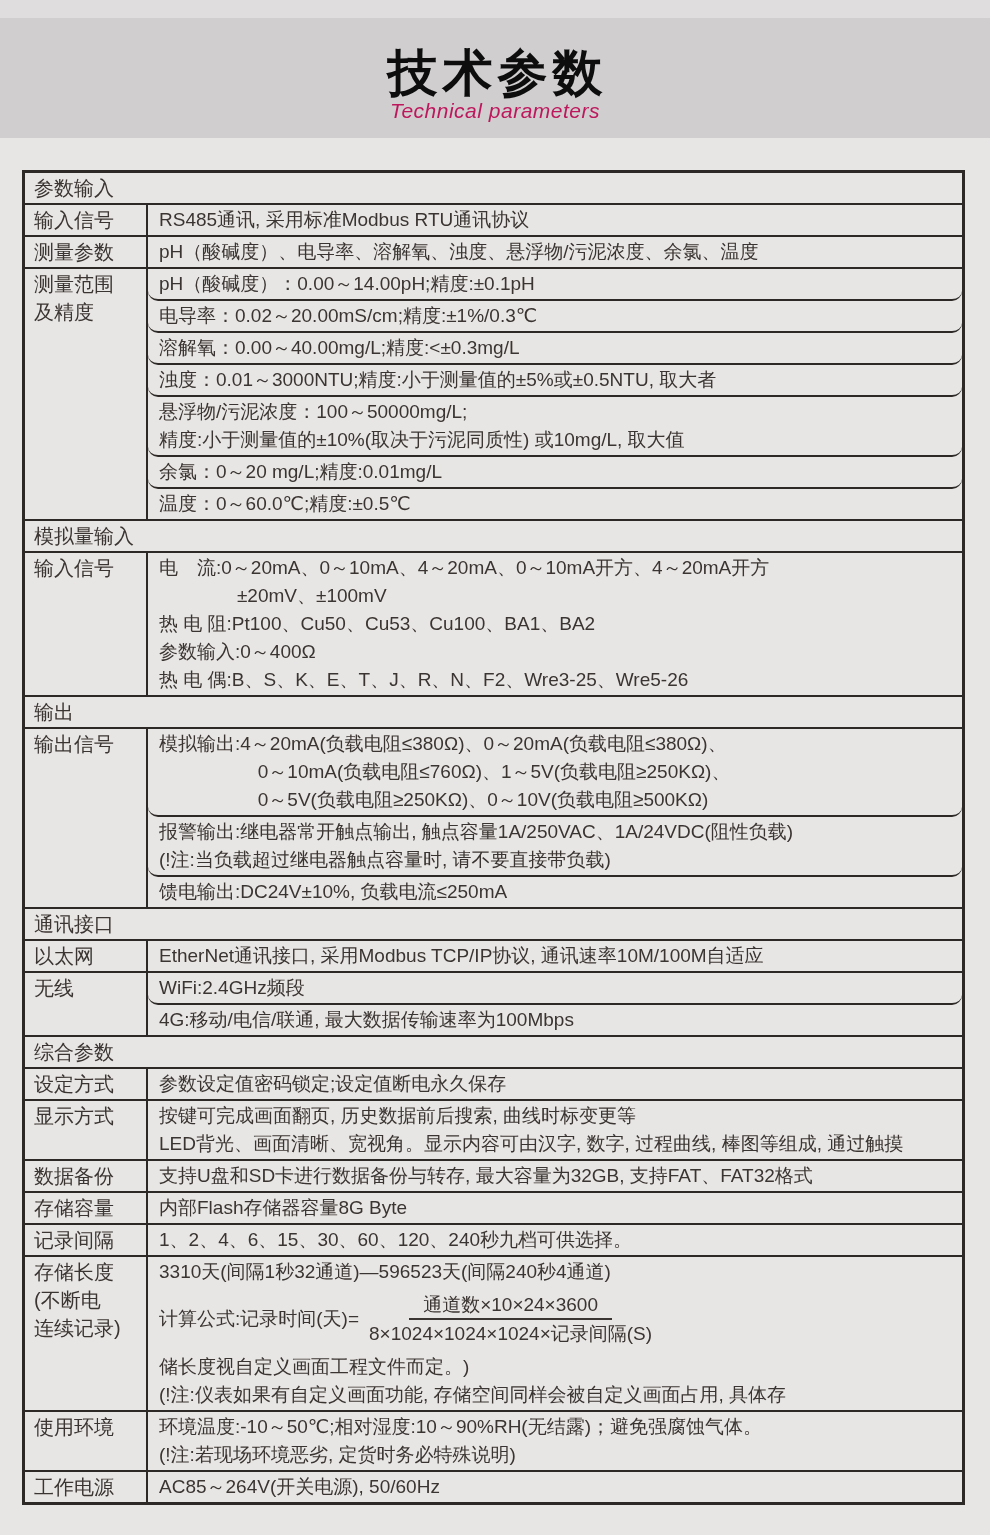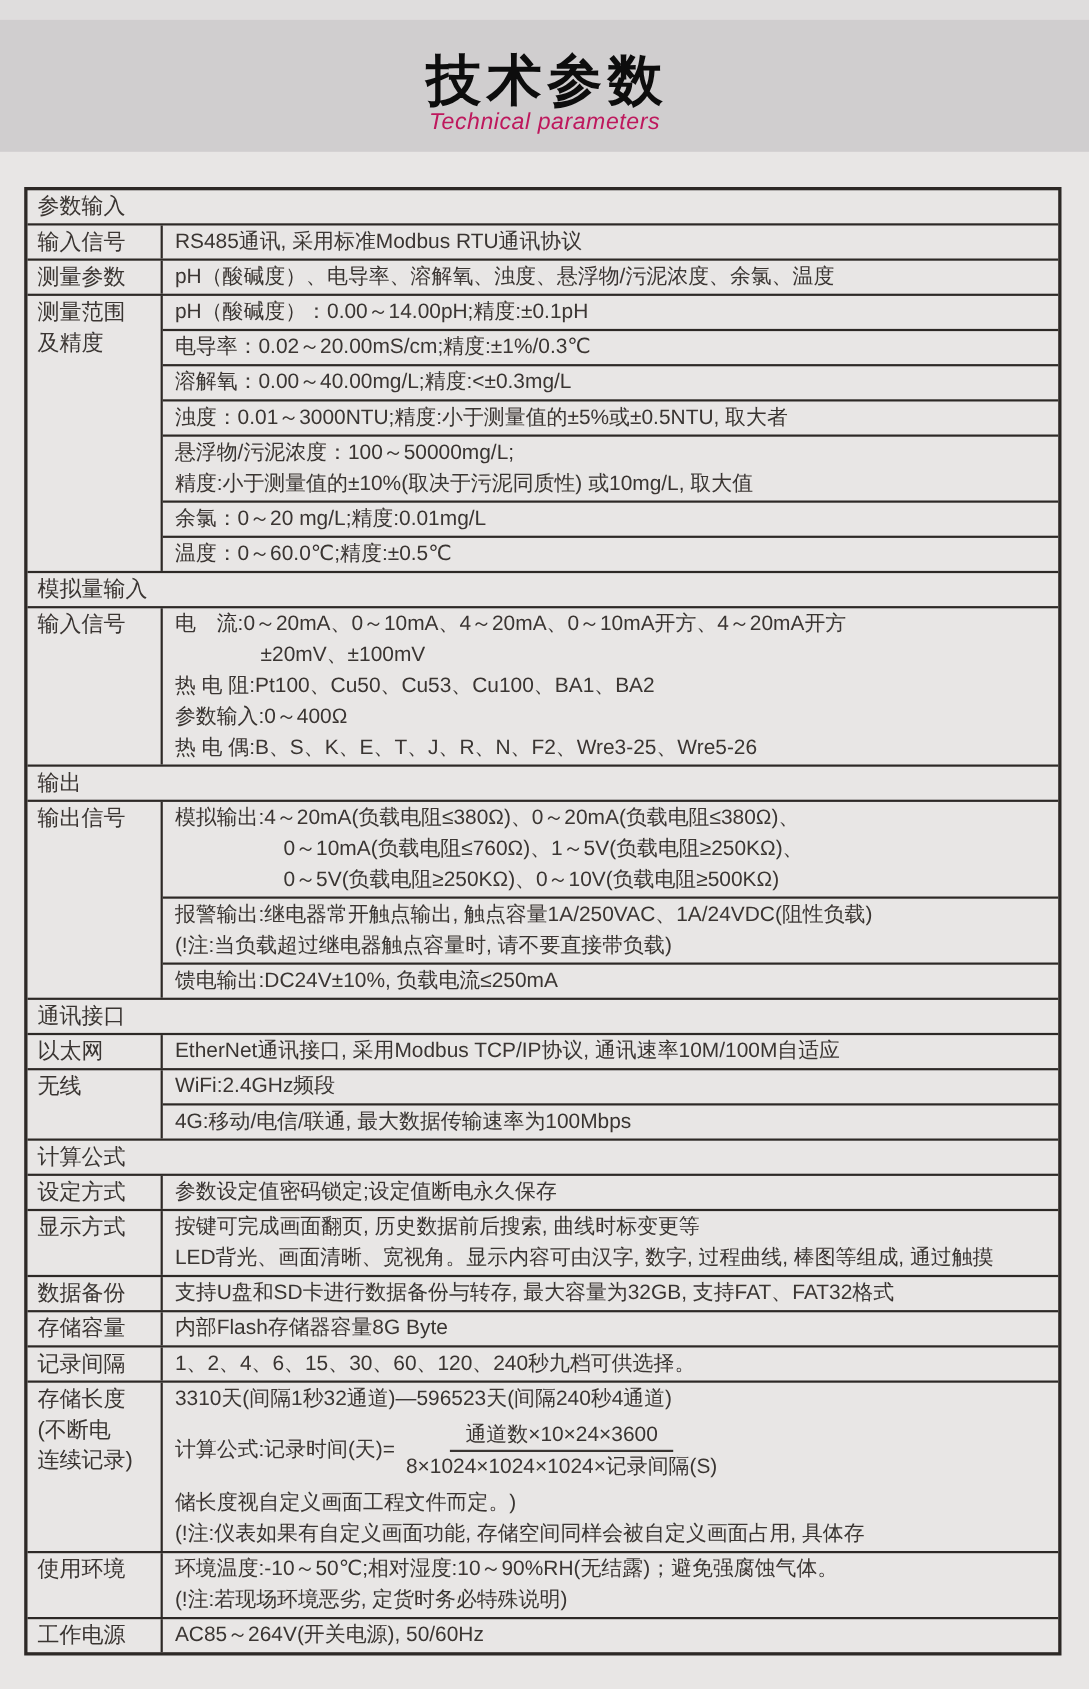--- a/index.html
+++ b/index.html
@@ -40,20 +40,21 @@
     font-size:20px;line-height:28px;
     padding:1px 3px 1px 9px;
     white-space:pre-line;
   }
   .row-content{flex:1;display:flex;flex-direction:column;min-width:0;}
   .spec-subrow{
     border-bottom:2px solid #2d2926;
     font-size:19px;line-height:28px;
     padding:1px 8px 1px 11px;
     flex:1;
+    border-radius:10px;
   }
   .spec-subrow:last-child{border-bottom:none;}
   .spec-line{white-space:nowrap;}
   .formula{display:flex;align-items:center;margin:5px 0 6px 0;}
   .f-prefix{white-space:nowrap;}
   .fraction{display:inline-flex;flex-direction:column;align-items:center;margin-left:8px;text-align:center;}
   .numerator{padding:0 14px;border-bottom:2px solid #3a3532;line-height:27px;}
   .denominator{padding:0 2px;line-height:27px;}
 </style>
 </head>
@@ -156,21 +157,21 @@
       <div class="row-label">无线</div>
       <div class="row-content">
         <div class="spec-subrow">
           <div class="spec-line">WiFi:2.4GHz频段</div>
         </div>
         <div class="spec-subrow">
           <div class="spec-line">4G:移动/电信/联通, 最大数据传输速率为100Mbps</div>
         </div>
       </div>
     </div>
-    <div class="section-row">计算公式</div>
+    <div class="section-row">综合参数</div>
     <div class="spec-row">
       <div class="row-label">设定方式</div>
       <div class="row-content">
         <div class="spec-subrow">
           <div class="spec-line">参数设定值密码锁定;设定值断电永久保存</div>
         </div>
       </div>
     </div>
     <div class="spec-row">
       <div class="row-label">显示方式</div>

